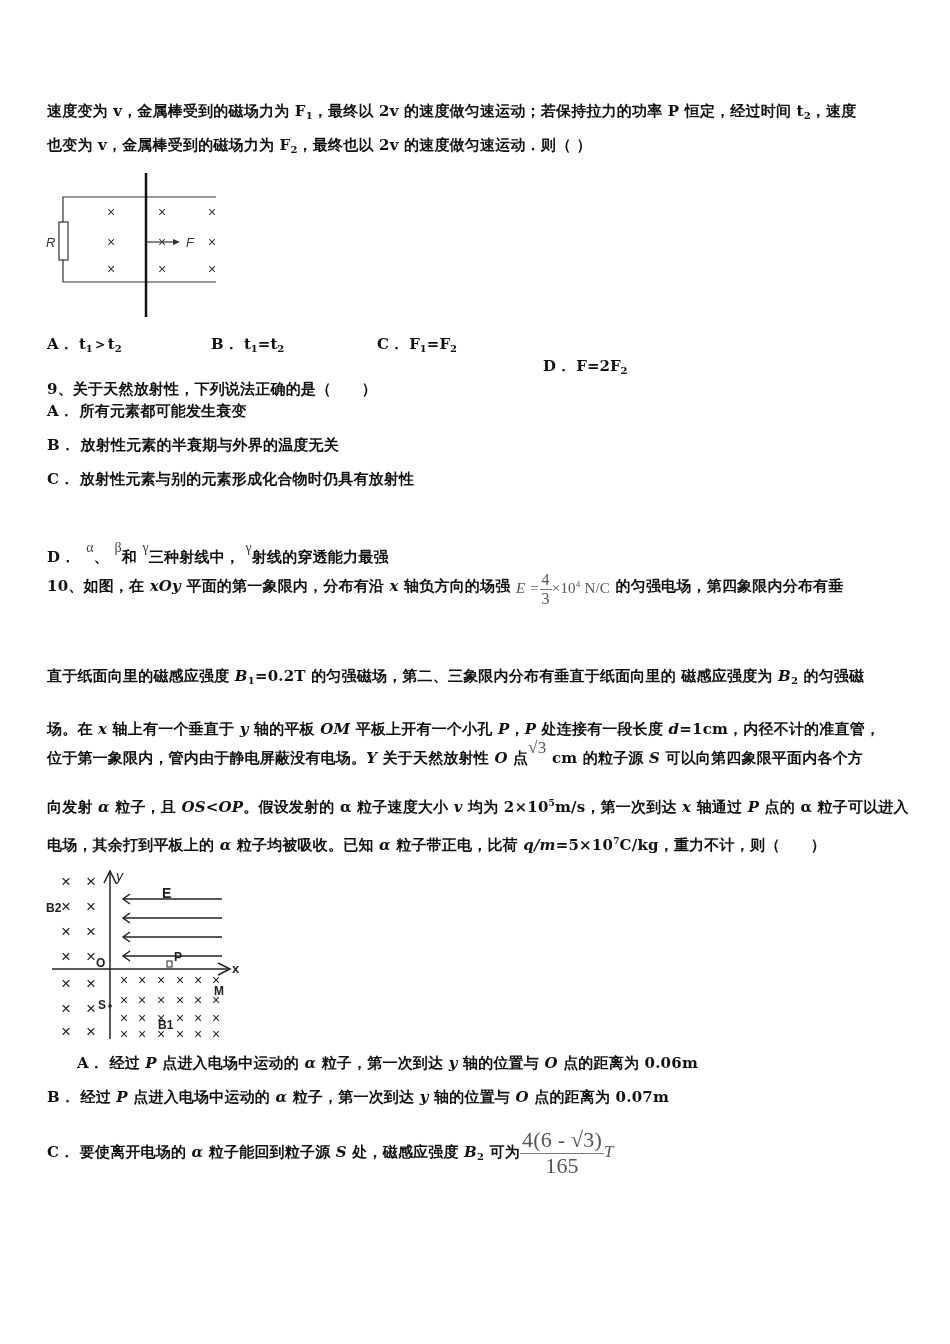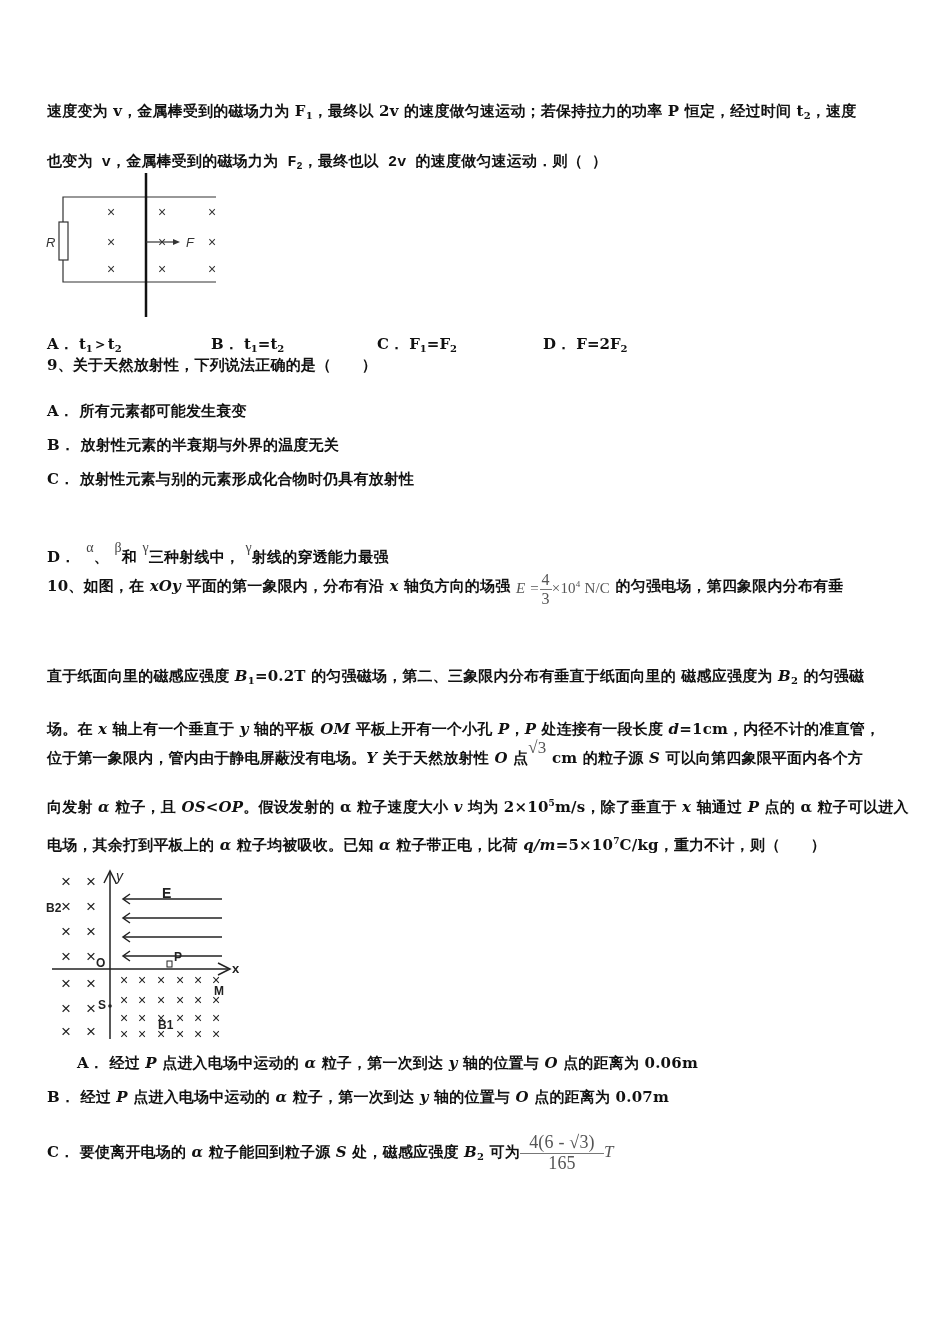--- a/index.html
+++ b/index.html
@@ -16,21 +16,21 @@
   .frac .num { display: block; border-bottom: 1px solid #777; padding: 0 2px; }
   .frac .den { display: block; }
   svg text { font-family: "Liberation Sans", sans-serif; }
 </style>
 </head>
 <body>
 
 <div class="line" style="top:102px;">
   <span>速度变为 v，金属棒受到的磁场力为 F</span><span class="sub">1</span><span>，最终以 2v 的速度做匀速运动；若保持拉力的功率 P 恒定，经过时间 t</span><span class="sub">2</span><span>，速度</span>
 </div>
-<div class="line" style="top:152px;font-family:Liberation Mono, monospace;">
+<div class="line" style="top:136px;">
   <span>也变为 v，金属棒受到的磁场力为 F</span><span class="sub">2</span><span>，最终也以 2v 的速度做匀速运动．则（ ）</span>
 </div>
 
 <svg style="position:absolute; left:40px; top:170px;" width="200" height="150" viewBox="0 0 200 150">
   <polyline points="176,27 23,27 23,112 176,112" fill="none" stroke="#333" stroke-width="1.2"></polyline>
   <rect x="19" y="52" width="9" height="38" fill="#fff" stroke="#333" stroke-width="1.2"></rect>
   <line x1="106" y1="3" x2="106" y2="147" stroke="#111" stroke-width="2.5"></line>
   <text x="6" y="77" font-size="13" font-style="italic" fill="#333">R</text>
   <g font-size="14" fill="#333" text-anchor="middle">
     <text x="71" y="47">×</text>
@@ -50,25 +50,25 @@
 
 <div class="opt" style="left:47px;">
   <span>A．</span> <span>t</span><span class="sub">1</span><span>＞t</span><span class="sub">2</span>
 </div>
 <div class="opt" style="left:211px;">
   <span>B．</span> <span>t</span><span class="sub">1</span><span>=t</span><span class="sub">2</span>
 </div>
 <div class="opt" style="left:377px;">
   <span>C．</span> <span>F</span><span class="sub">1</span><span>=F</span><span class="sub">2</span>
 </div>
-<div class="opt" style="left:543px;">
+<div class="opt" style="left:543px;margin-top:22px;">
   <span>D．</span> <span>F=2F</span><span class="sub">2</span>
 </div>
 
-<div class="line" style="top:356px;">9、关于天然放射性，下列说法正确的是（　　）</div>
+<div class="line" style="top:380px;">9、关于天然放射性，下列说法正确的是（　　）</div>
 <div class="line" style="top:402px;">
   <span>A．</span> <span>所有元素都可能发生衰变</span>
 </div>
 <div class="line" style="top:436px;">
   <span>B．</span> <span>放射性元素的半衰期与外界的温度无关</span>
 </div>
 <div class="line" style="top:470px;">
   <span>C．</span> <span>放射性元素与别的元素形成化合物时仍具有放射性</span>
 </div>
 <div class="line" style="top:540px;margin-top:8px;">
@@ -89,21 +89,21 @@
 
 <div class="line" style="top:720px;">
   <span>场。在 </span><span class="it">x</span><span> 轴上有一个垂直于 </span><span class="it">y</span><span> 轴的平板 </span><span class="it">OM</span><span> 平板上开有一个小孔 </span><span class="it">P</span><span>，</span><span class="it">P</span><span> 处连接有一段长度 </span><span class="it">d</span><span>=1cm，内径不计的准直管，</span>
 </div>
 
 <div class="line" style="top:748px;">
   <span>位于第一象限内，管内由于静电屏蔽没有电场。</span><span class="it">Y</span><span> 关于天然放射性 </span><span class="it">O</span><span> 点</span><span class="math" style="font-size:17px; position:relative; top:-10px;">√3</span><span> cm 的粒子源 </span><span class="it">S</span><span> 可以向第四象限平面内各个方</span>
 </div>
 
 <div class="line" style="top:798px;">
-  <span>向发射 </span><span class="it">α</span><span> 粒子，且 </span><span class="it">OS&lt;OP</span><span>。假设发射的 α 粒子速度大小 </span><span class="it">v</span><span> 均为 2×10</span><span class="sup">5</span><span>m/s，除了垂直于 </span><span class="it">x</span><span> 轴通过 </span><span class="it">P</span><span> 点的 α 粒子可以进入</span>
+  <span>向发射 </span><span class="it">α</span><span> 粒子，且 </span><span class="it">OS&lt;OP</span><span>。假设发射的 α 粒子速度大小 </span><span class="it">v</span><span> 均为 2×10</span><span class="sup">5</span><span>m/s，第一次到达 </span><span class="it">x</span><span> 轴通过 </span><span class="it">P</span><span> 点的 α 粒子可以进入</span>
 </div>
 
 <div class="line" style="top:836px;">
   <span>电场，其余打到平板上的 </span><span class="it">α</span><span> 粒子均被吸收。已知 </span><span class="it">α</span><span> 粒子带正电，比荷 </span><span class="it">q/m</span><span>=5×10</span><span class="sup">7</span><span>C/kg，重力不计，则（　　）</span>
 </div>
 
 <svg style="position:absolute; left:40px; top:865px;" width="220" height="180" viewBox="0 0 220 180">
 
   <line x1="70" y1="174" x2="70" y2="8" stroke="#222" stroke-width="1.5"></line>
   <polyline points="64,18 70,6 76,18" fill="none" stroke="#222" stroke-width="1.5"></polyline>
@@ -177,14 +177,14 @@
   <text x="118" y="164" font-size="12" font-weight="bold" fill="#222">B1</text>
 </svg>
 
 <div class="line" style="top:1054px;margin-left:30px;">
   <span>A．</span> <span>经过 </span><span class="it">P</span><span> 点进入电场中运动的 </span><span class="it">α</span><span> 粒子，第一次到达 </span><span class="it">y</span><span> 轴的位置与 </span><span class="it">O</span><span> 点的距离为 0.06m</span>
 </div>
 <div class="line" style="top:1088px;">
   <span>B．</span> <span>经过 </span><span class="it">P</span><span> 点进入电场中运动的 </span><span class="it">α</span><span> 粒子，第一次到达 </span><span class="it">y</span><span> 轴的位置与 </span><span class="it">O</span><span> 点的距离为 0.07m</span>
 </div>
 <div class="line" style="top:1124px; line-height:56px;">
-  <span>C．</span> <span>要使离开电场的 </span><span class="it">α</span><span> 粒子能回到粒子源 </span><span class="it">S</span><span> 处，磁感应强度 </span><span class="it">B</span><span class="sub">2</span><span> 可为</span><span class="frac" style="font-size:18px; min-width:84px;"><span class="num">4(6 - √3)</span><span class="den">165</span></span><span class="math it" style="font-size:17px;">T</span>
+  <span>C．</span> <span>要使离开电场的 </span><span class="it">α</span><span> 粒子能回到粒子源 </span><span class="it">S</span><span> 处，磁感应强度 </span><span class="it">B</span><span class="sub">2</span><span> 可为</span><span class="frac" style="font-size:22px; min-width:84px;"><span class="num">4(6 - √3)</span><span class="den">165</span></span><span class="math it" style="font-size:17px;">T</span>
 </div>
 
 </body></html>

